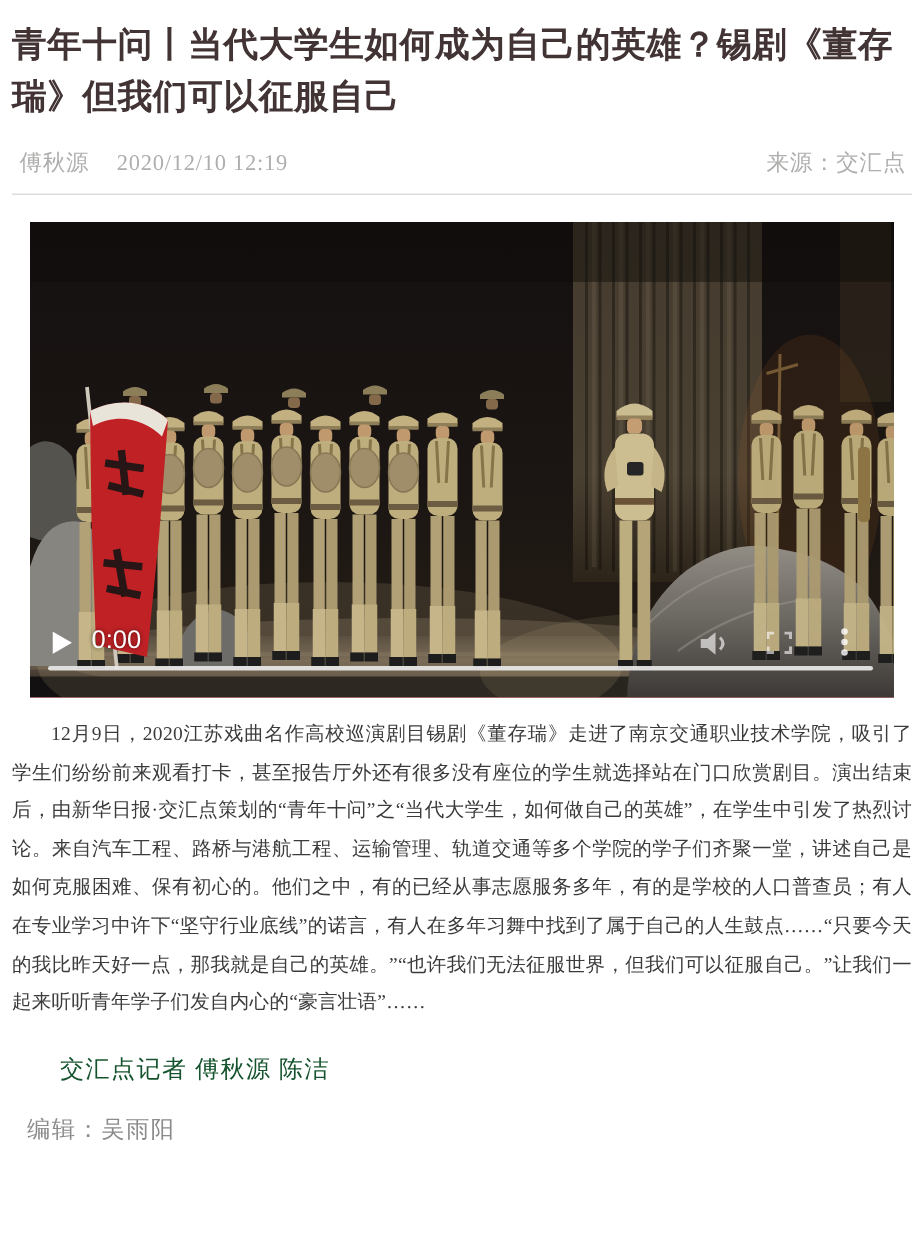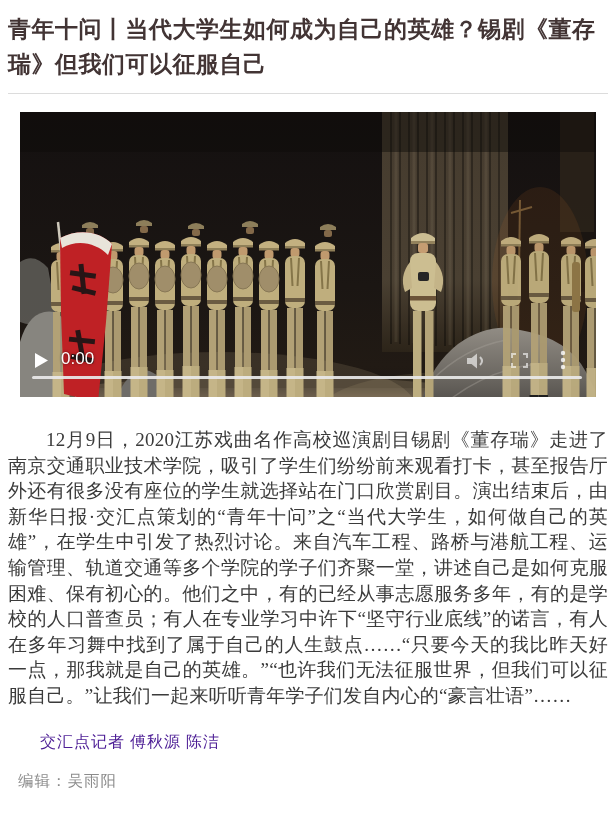--- a/index.html
+++ b/index.html
@@ -18,62 +18,69 @@
   .byline{
     display:flex;justify-content:space-between;align-items:baseline;
     margin-top:17px;padding:0 4px 0 5px;
     font-size:15px;color:#afaead;letter-spacing:.5px;
   }
   .byline .author{margin-right:14px;}
   .divider{border:none;border-top:1px solid #dcdcdc;margin:11px 0 0 0;}
 
   
   .video{
-    position:relative;width:576px;height:285px;
+    position:relative;width:576px;height:317px;
     margin:18px 0 0 12px;background:#b91c1c;overflow:hidden;
   }
   .video svg.scene{display:block;width:576px;height:317px;}
   .ctrl{position:absolute;display:flex;align-items:center;}
   .ctrl-play{left:15px;bottom:29px;width:13px;height:15px;}
   .ctrl-time{
     left:41px;bottom:28px;color:#fdfdfd;font-size:17px;
     font-family:"Liberation Sans","DejaVu Sans",sans-serif;
     text-shadow:0 0 3px rgba(0,0,0,.6);
   }
   .ctrl-volume{left:447px;bottom:28px;}
   .ctrl-fullscreen{left:491px;bottom:29px;}
   .ctrl-menu{left:540px;bottom:27px;}
   .progress{
     position:absolute;left:12px;right:14px;bottom:18px;height:3px;
     background:rgba(233,233,233,.92);border-radius:2px;
   }
 
   
   .body-para{
-    margin:30px 0 0 0;
-    font-size:19px;line-height:25.6px;color:#3b3b3b;
+    margin:11px 0 0 0;
+    font-size:13px;line-height:25.6px;color:#3b3b3b;
     text-indent:2em;text-align:justify;letter-spacing:.2px;
   }
   .credits{margin-top:23px;}
   .credit{
     margin:0 0 16px 0;font-size:16px;line-height:19px;
-    color:#4c1d95;text-indent:2em;letter-spacing:1px;
+    color:#14532d;text-indent:2em;letter-spacing:1px;
   }
   .editor{
     margin:20px 0 0 0;padding-left:10px;
     font-size:15.5px;color:#8b8b8b;letter-spacing:1px;
   }
 </style>
 </head>
 <body>
 
 <div class="page">
 
   <h1 class="title">青年十问丨当代大学生如何成为自己的英雄？锡剧《董存瑞》但我们可以征服自己</h1>
 
+  <div class="byline">
+    <span>
+      <span class="author">傅秋源</span>
+      <span>2020/12/10 12:19</span>
+    </span>
+    <span>来源：交汇点</span>
+  </div>
 
   <hr class="divider">
 
   <div class="video">
 
     <svg class="scene" viewBox="0 0 576 317">
       <defs>
         <linearGradient id="bgGrad" x1="0" y1="0" x2="0" y2="1">
           <stop offset="0" stop-color="#141010"></stop>
           <stop offset=".55" stop-color="#1b1613"></stop>

